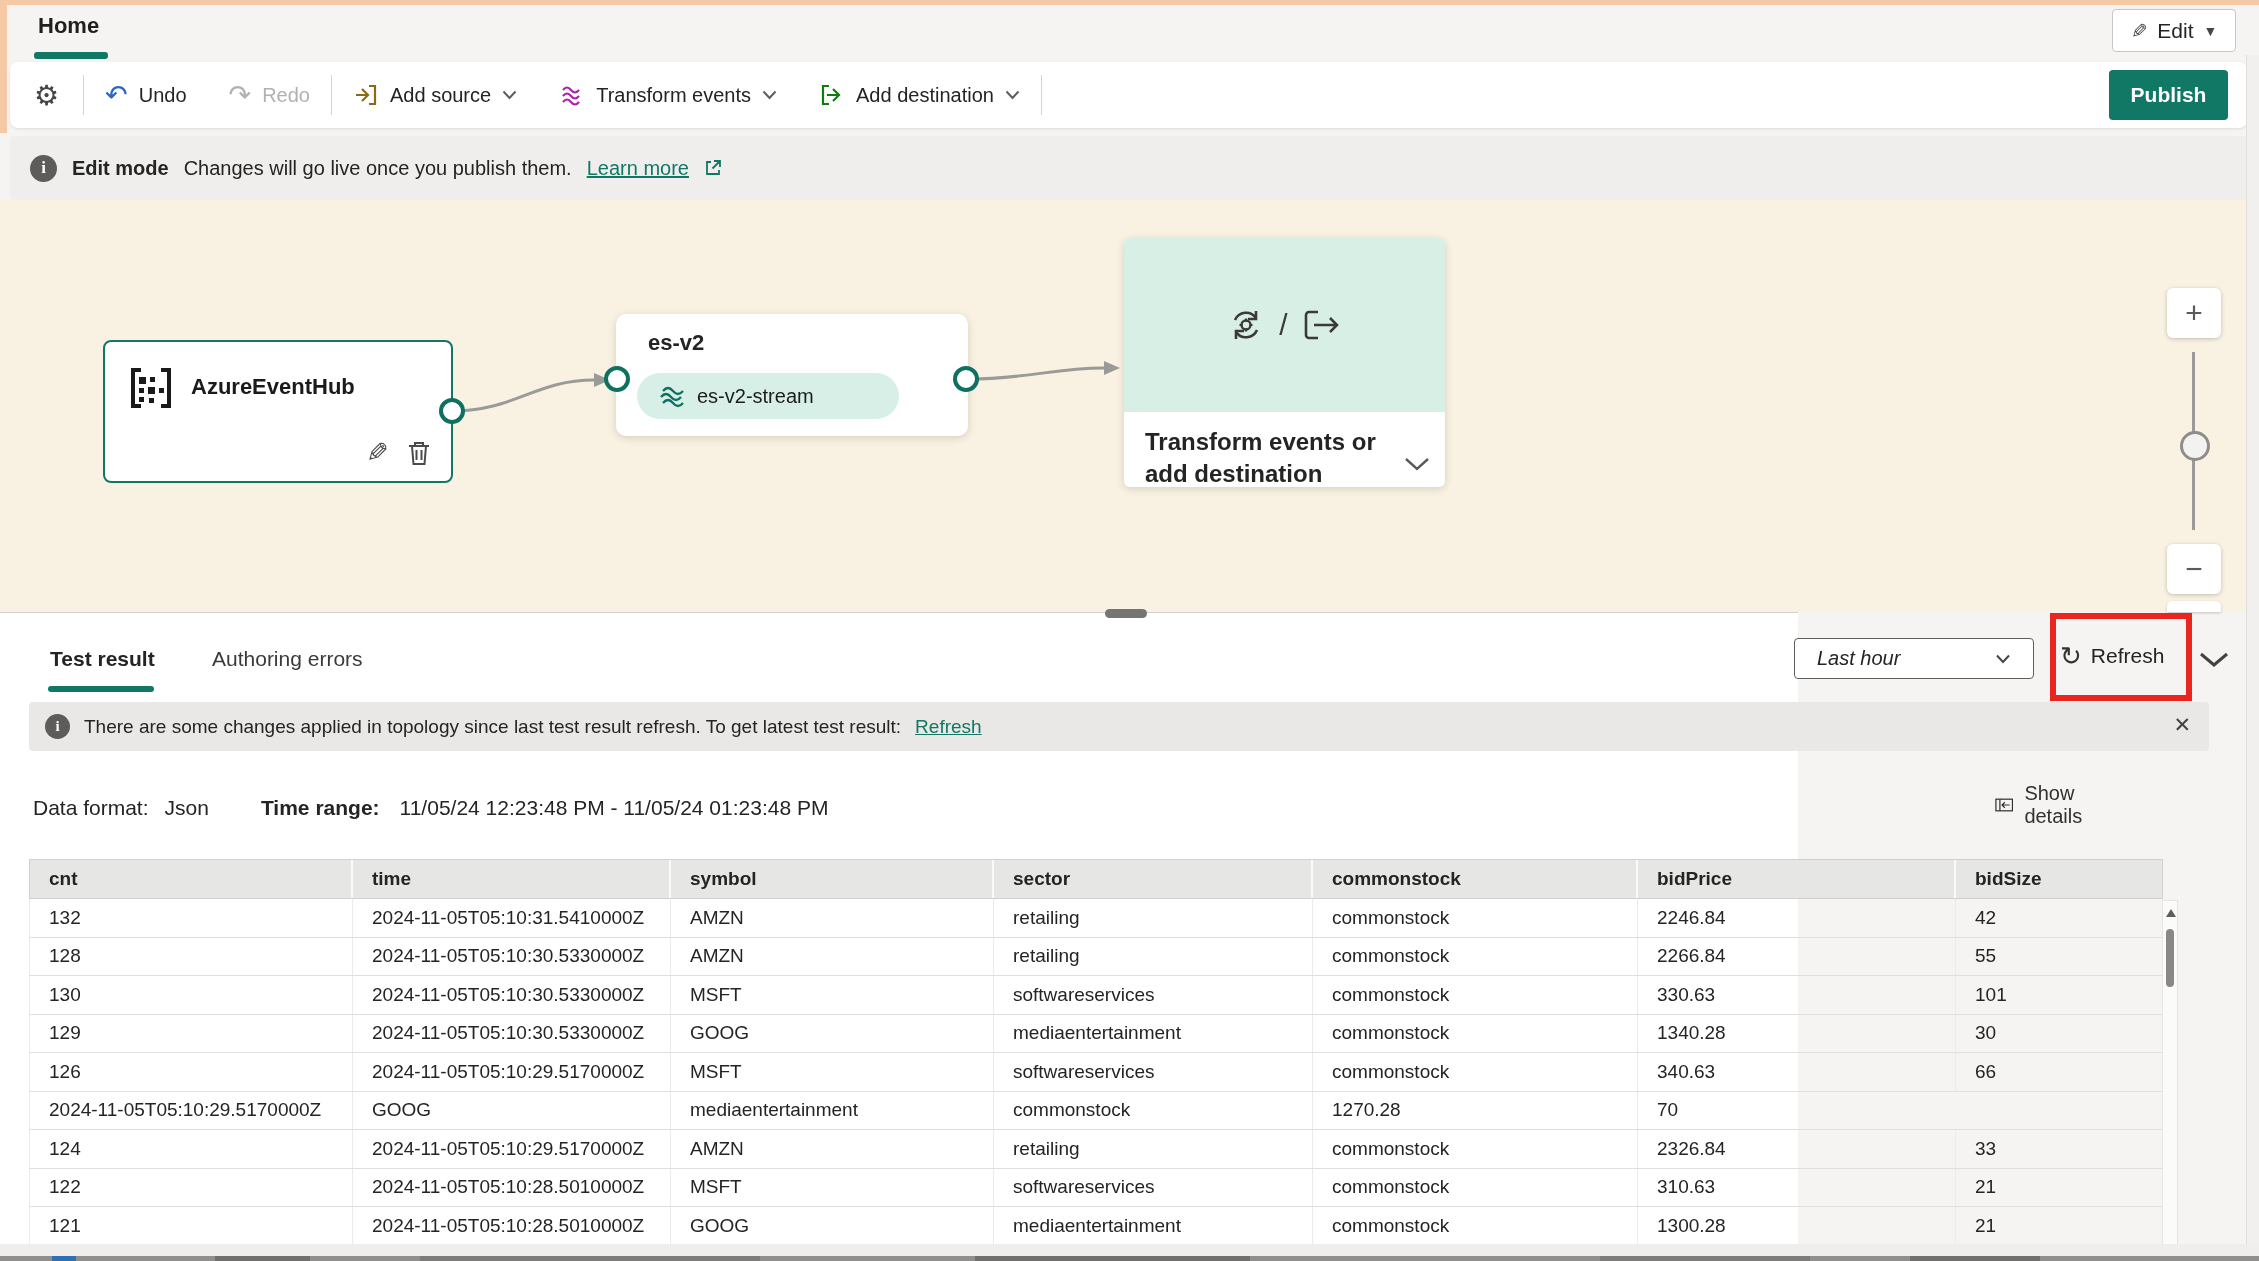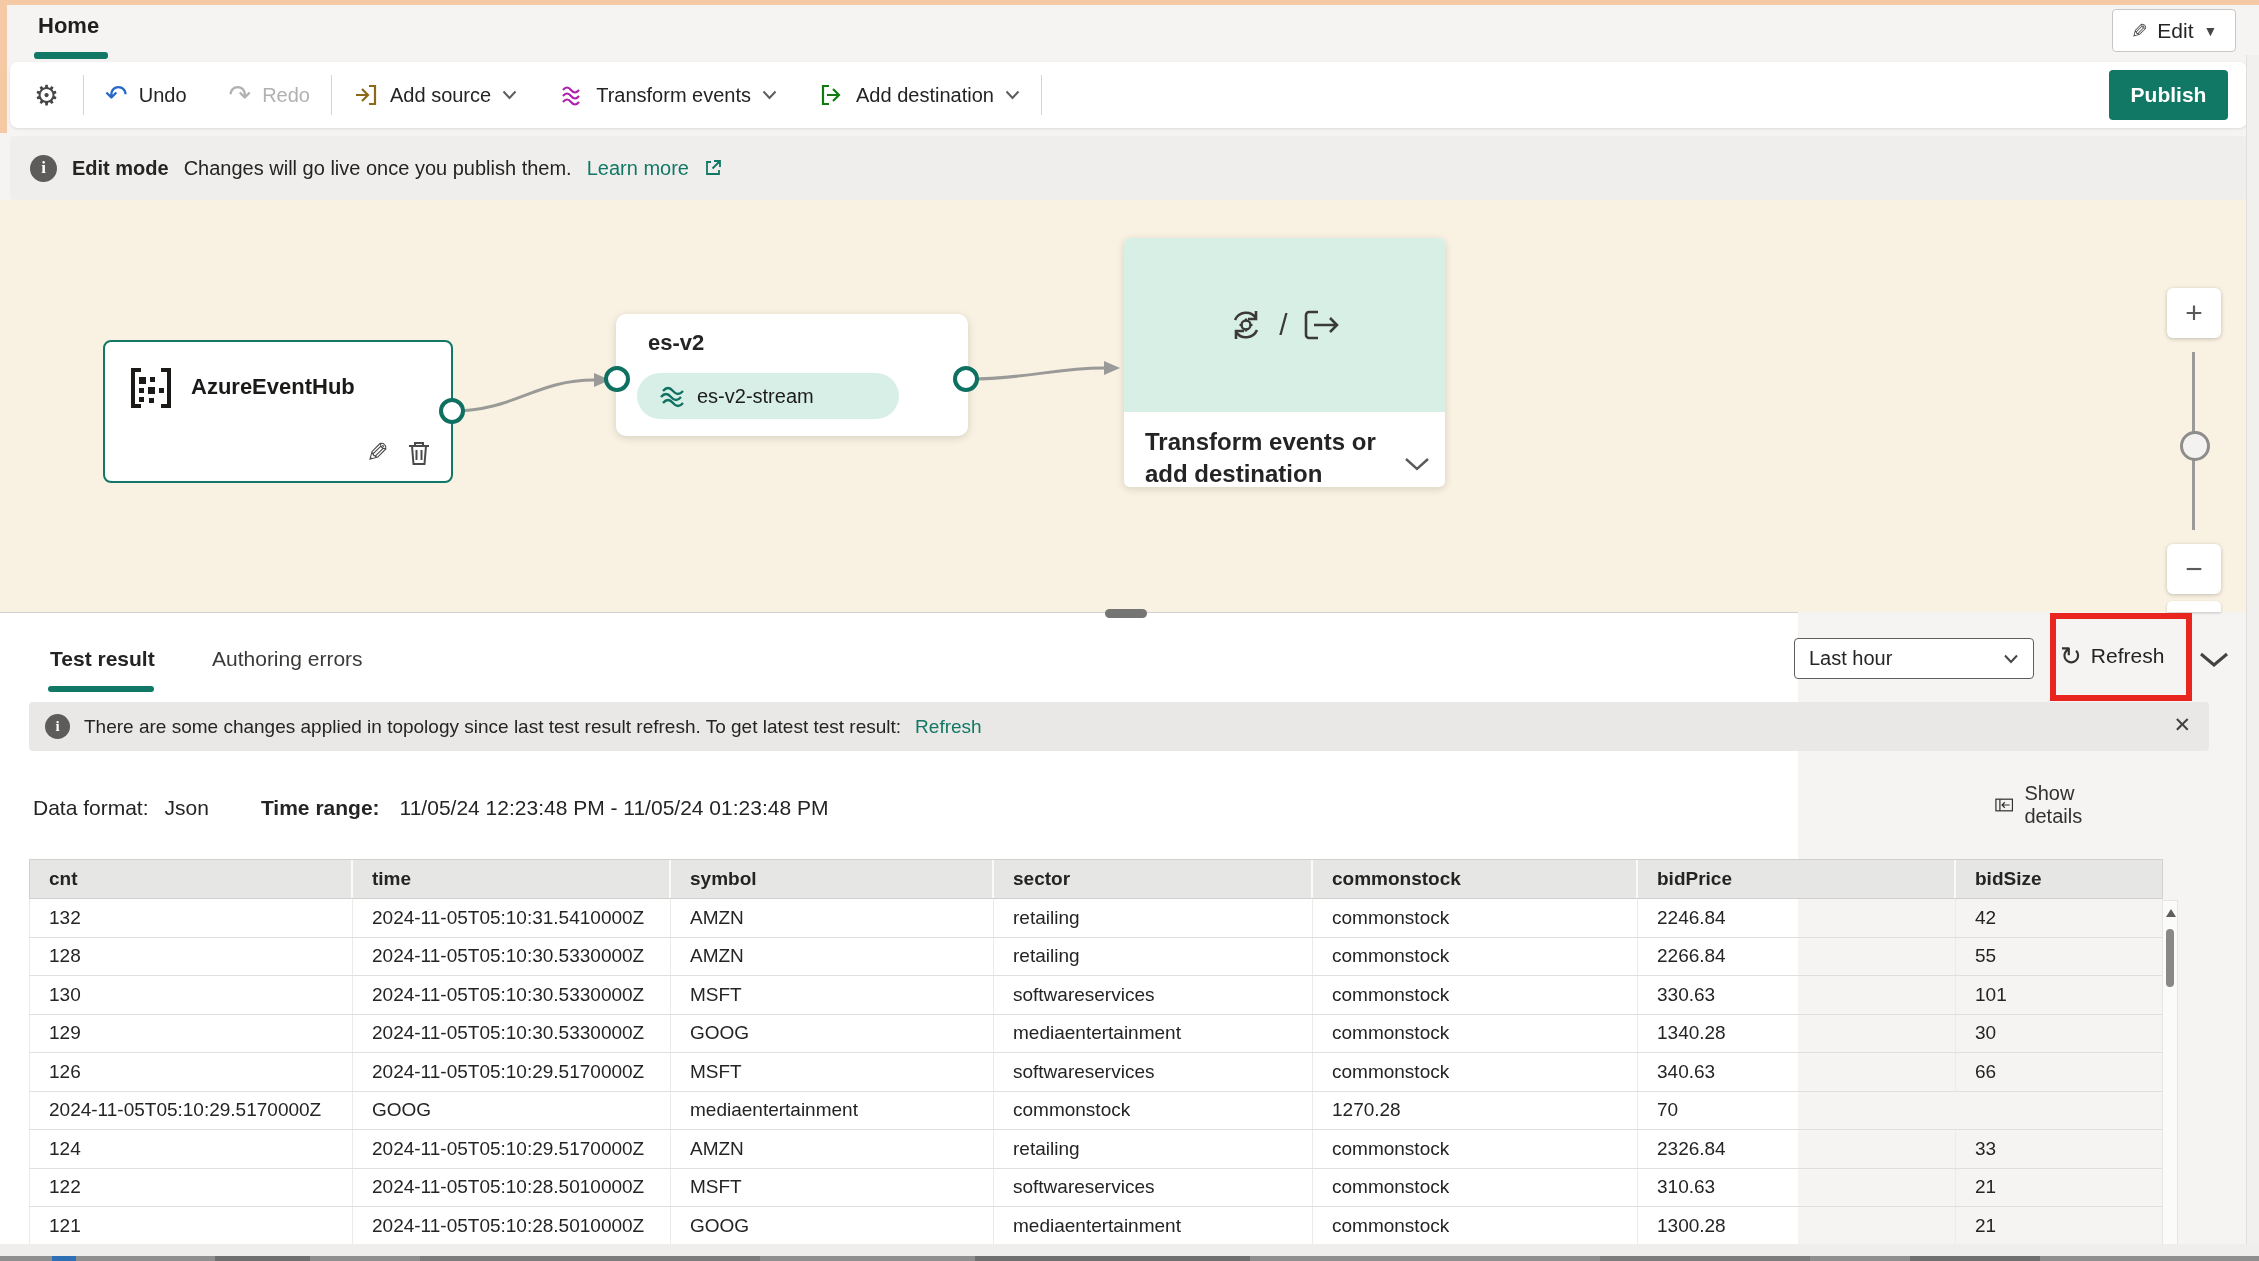--- a/index.html
+++ b/index.html
@@ -31,21 +31,21 @@
   .glyph-undo{font-size:27px;color:#2667c9;line-height:1;}
   .glyph-redo{font-size:27px;color:#b3b1af;line-height:1;}
   .publish-btn{position:absolute;right:19px;top:8px;width:119px;height:50px;background:#117865;color:#fff;
                font-size:21px;font-weight:700;border-radius:4px;display:flex;align-items:center;justify-content:center;cursor:pointer;}
 
   
   .edit-banner{position:absolute;left:10px;top:136px;width:2237px;height:64px;background:#efeeed;border-radius:4px;
                display:flex;align-items:center;gap:15px;padding:0 20px;box-sizing:border-box;font-size:20px;}
   .info-circle{width:27px;height:27px;min-width:27px;border-radius:50%;background:#5d5c5b;color:#fff;
                display:flex;align-items:center;justify-content:center;font-size:17px;font-weight:700;font-family:"Liberation Serif",serif;}
-  .link-teal{color:#117865;cursor:pointer;}
+  .link-teal{color:#117865;text-decoration:underline;cursor:pointer;}
   .banner-bold{font-weight:700;}
 
   
   .canvas{position:absolute;left:0;top:200px;width:2259px;height:412px;background:#f9f2e2;}
   .edges{position:absolute;left:0;top:0;width:100%;height:100%;}
   .node-source{position:absolute;left:103px;top:140px;width:350px;height:143px;background:#fff;
                border:2.5px solid #117865;border-radius:8px;box-sizing:border-box;cursor:pointer;}
   .node-source .ntitle{position:absolute;left:86px;top:32px;font-size:22px;font-weight:600;color:#1b1a19;}
   .node-actions{position:absolute;right:20px;bottom:12px;display:flex;gap:18px;align-items:center;}
   .pencil-glyph{font-size:27px;color:#494847;transform:scaleX(-1);display:inline-block;cursor:pointer;}
@@ -68,21 +68,21 @@
   .zoom-handle{position:absolute;left:2180px;top:231px;width:24px;height:24px;border-radius:50%;background:#f3f2f1;border:3px solid #8e8d8b;cursor:pointer;}
   .zoom-partial{position:absolute;left:2167px;top:401px;width:54px;height:11px;background:#fff;border-radius:5px 5px 0 0;box-shadow:0 1px 3px rgba(0,0,0,.2);}
 
   
   .panel{position:absolute;left:0;top:612px;width:1798px;height:632px;background:#fff;border-top:1px solid #d2d0ce;}
   .drag-handle{position:absolute;left:1105px;top:-4px;width:42px;height:9px;border-radius:5px;background:#757574;cursor:ns-resize;}
   .tab-test{position:absolute;left:50px;top:34px;font-size:21px;font-weight:700;color:#242424;cursor:pointer;}
   .tab-underline{position:absolute;left:48px;top:73px;width:106px;height:6px;border-radius:3px;background:#117865;}
   .tab-auth{position:absolute;left:212px;top:34px;font-size:21px;color:#3b3a39;cursor:pointer;}
   .time-select{position:absolute;left:1794px;top:25px;width:240px;height:41px;background:#fff;border:1px solid #605e5c;border-radius:4px;
-               display:flex;align-items:center;justify-content:space-between;padding:0 14px;box-sizing:border-box;font-size:20px;cursor:pointer;}
+               display:flex;align-items:center;justify-content:space-between;padding:0 22px;box-sizing:border-box;font-size:20px;cursor:pointer;font-style:italic;}
   .refresh-btn{position:absolute;left:2060px;top:30px;display:flex;align-items:center;gap:9px;font-size:21px;color:#242424;cursor:pointer;}
   .glyph-refresh{font-size:26px;color:#333;line-height:1;}
   .red-annotation{position:absolute;left:2050px;top:0px;width:142px;height:88px;border:6px solid #e8261f;box-sizing:border-box;pointer-events:none;}
   .collapse-chevron{position:absolute;left:2198px;top:38px;cursor:pointer;}
 
   .topology-banner{position:absolute;left:29px;top:89px;width:2180px;height:49px;background:#e9e8e7;border-radius:4px;
                    display:flex;align-items:center;gap:14px;padding:0 16px;box-sizing:border-box;font-size:19px;}
   .topology-banner .info-circle{width:25px;height:25px;min-width:25px;font-size:15px;}
   .banner-close{position:absolute;right:18px;top:11px;font-size:21px;color:#424242;cursor:pointer;}
 

